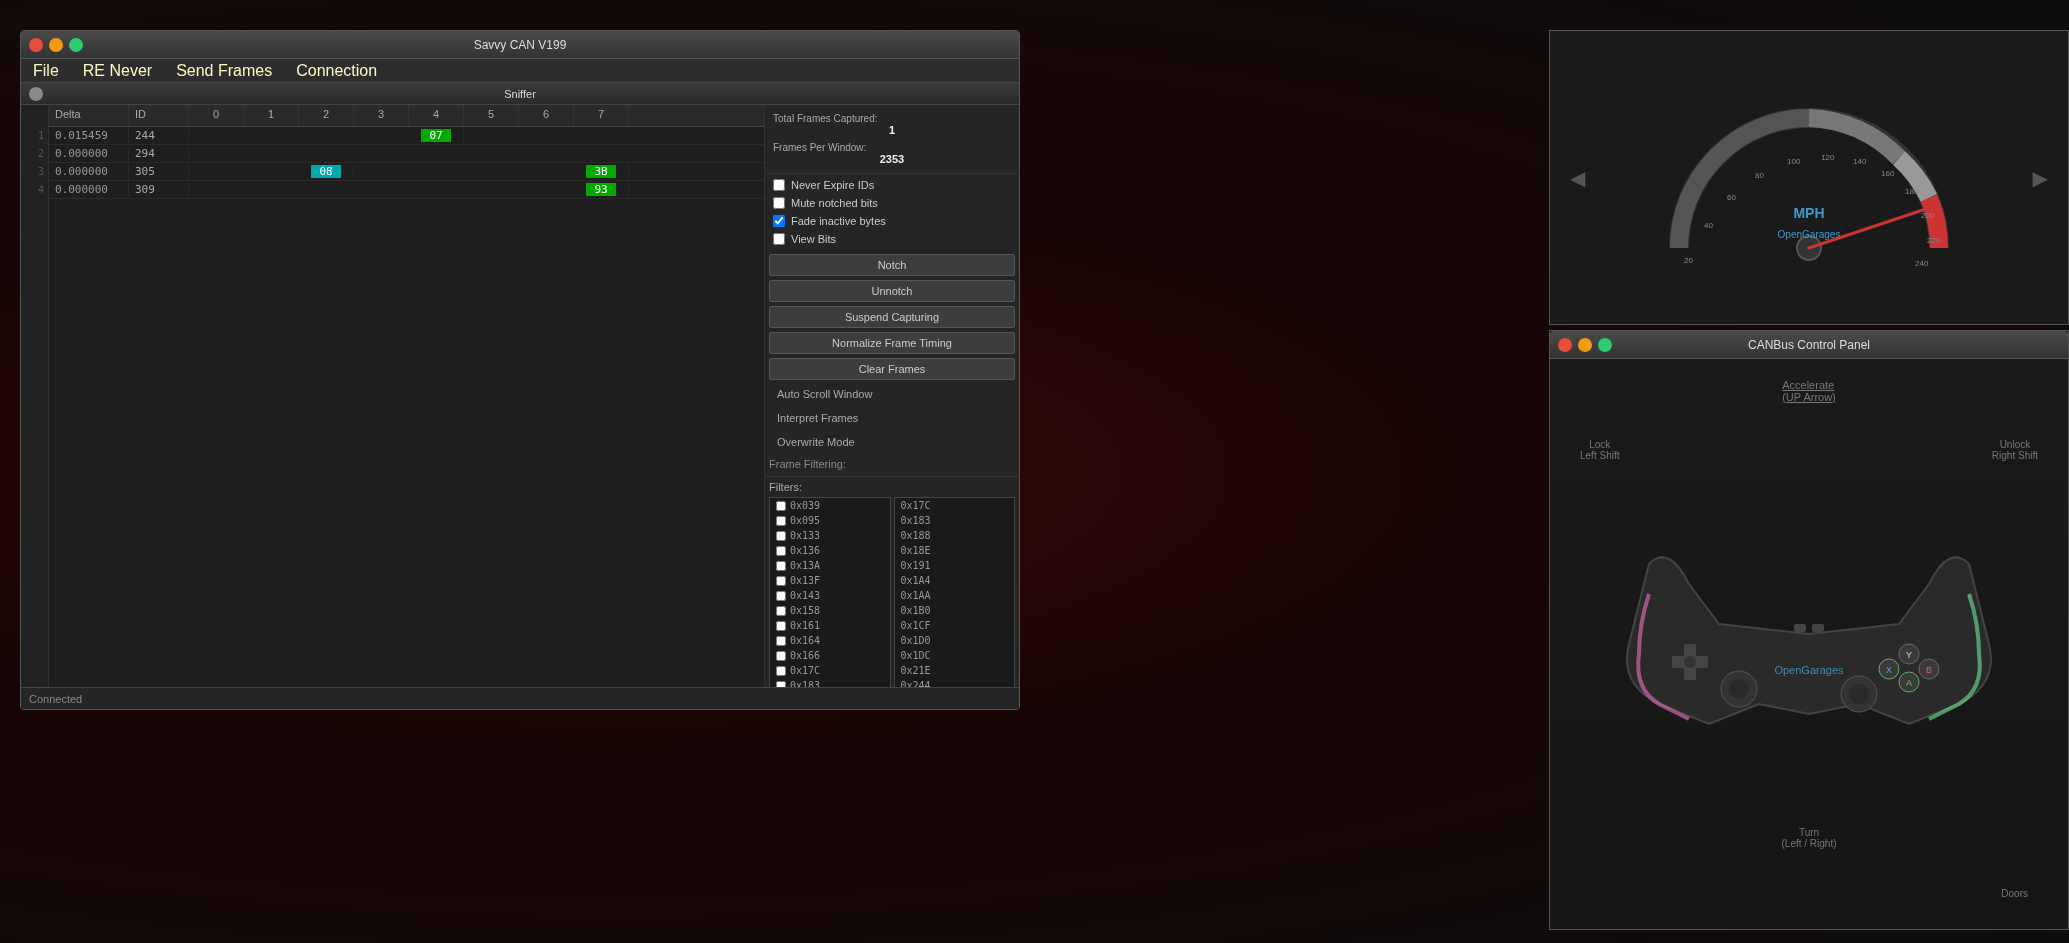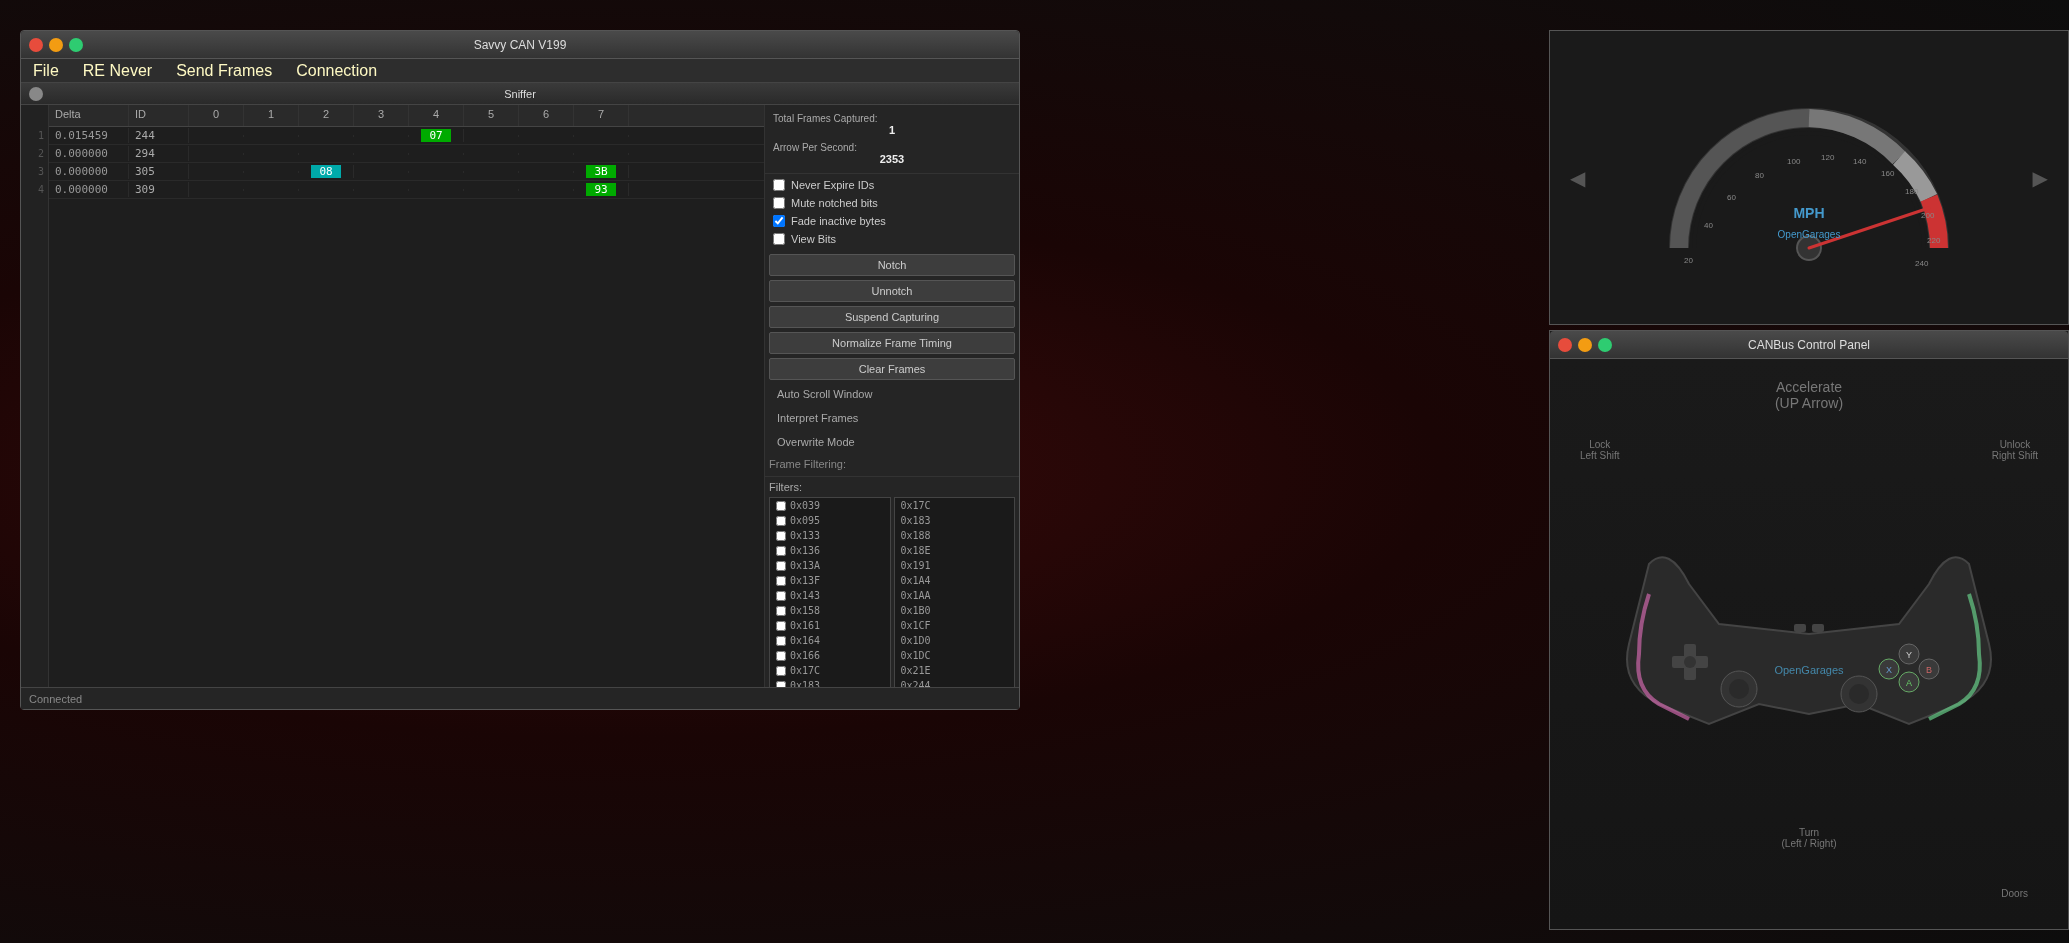--- a/index.html
+++ b/index.html
@@ -362,21 +362,21 @@
             <div class="cell col-num" style="padding:0;"><span style="background:#00aa00;color:#fff;padding:1px 8px;font-family:monospace;">93</span></div>
           </div>
         </div>
       </div>
 
       <div style="width:255px;background:#252525;border-left:1px solid #333;display:flex;flex-direction:column;overflow:hidden;">
 
         <div style="padding:8px;border-bottom:1px solid #333;">
           <div style="font-size:10px;color:#aaa;">Total Frames Captured:</div>
           <div style="font-size:11px;color:#eee;text-align:center;font-weight:bold;margin-bottom:6px;">1</div>
-          <div style="font-size:10px;color:#aaa;">Arrow Per Second:</div>
+          <div style="font-size:10px;color:#aaa;">Frames Per Window:</div>
           <div style="font-size:11px;color:#eee;text-align:center;font-weight:bold;">2353</div>
         </div>
 
         <div style="padding:2px 4px;">
           <label class="option-row">
             <input type="checkbox" style="">
             <span>Never Expire IDs</span>
           </label>
           <label class="option-row">
             <input type="checkbox" style="">
@@ -585,21 +585,21 @@
       <button class="win-btn close"></button>
       <button class="win-btn min"></button>
       <button class="win-btn max"></button>
     </div>
     <span class="title">CANBus Control Panel</span>
   </div>
 
   <div class="canbus-panel-inner">
     <div style="position:relative;width:100%;height:100%;background:linear-gradient(180deg,#1a1a1a 0%,#151515 100%);">
 
-      <div style="position:absolute;top:20px;left:50%;transform:translateX(-50%);color:#777;font-size:14px;text-align:center;">
+      <div style="position:absolute;top:20px;left:50%;transform:translateX(-50%);color:#777;font-size:11px;text-align:left;text-decoration:underline;">
         Accelerate<br>(UP Arrow)
       </div>
 
       <div style="position:absolute;top:80px;left:30px;color:#777;font-size:10px;text-align:center;">
         Lock<br>Left Shift
       </div>
 
       <div style="position:absolute;top:80px;right:30px;color:#777;font-size:10px;text-align:center;">
         Unlock<br>Right Shift
       </div>

